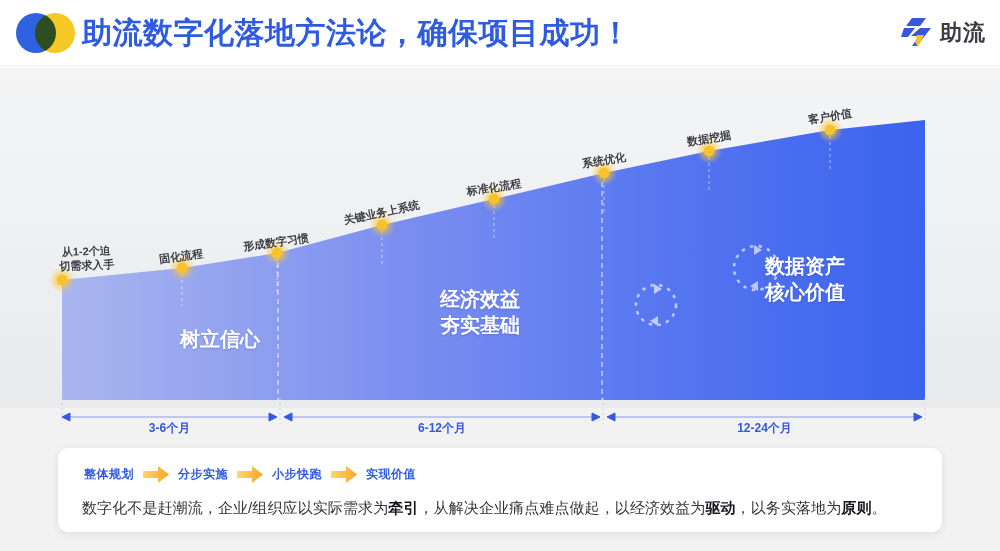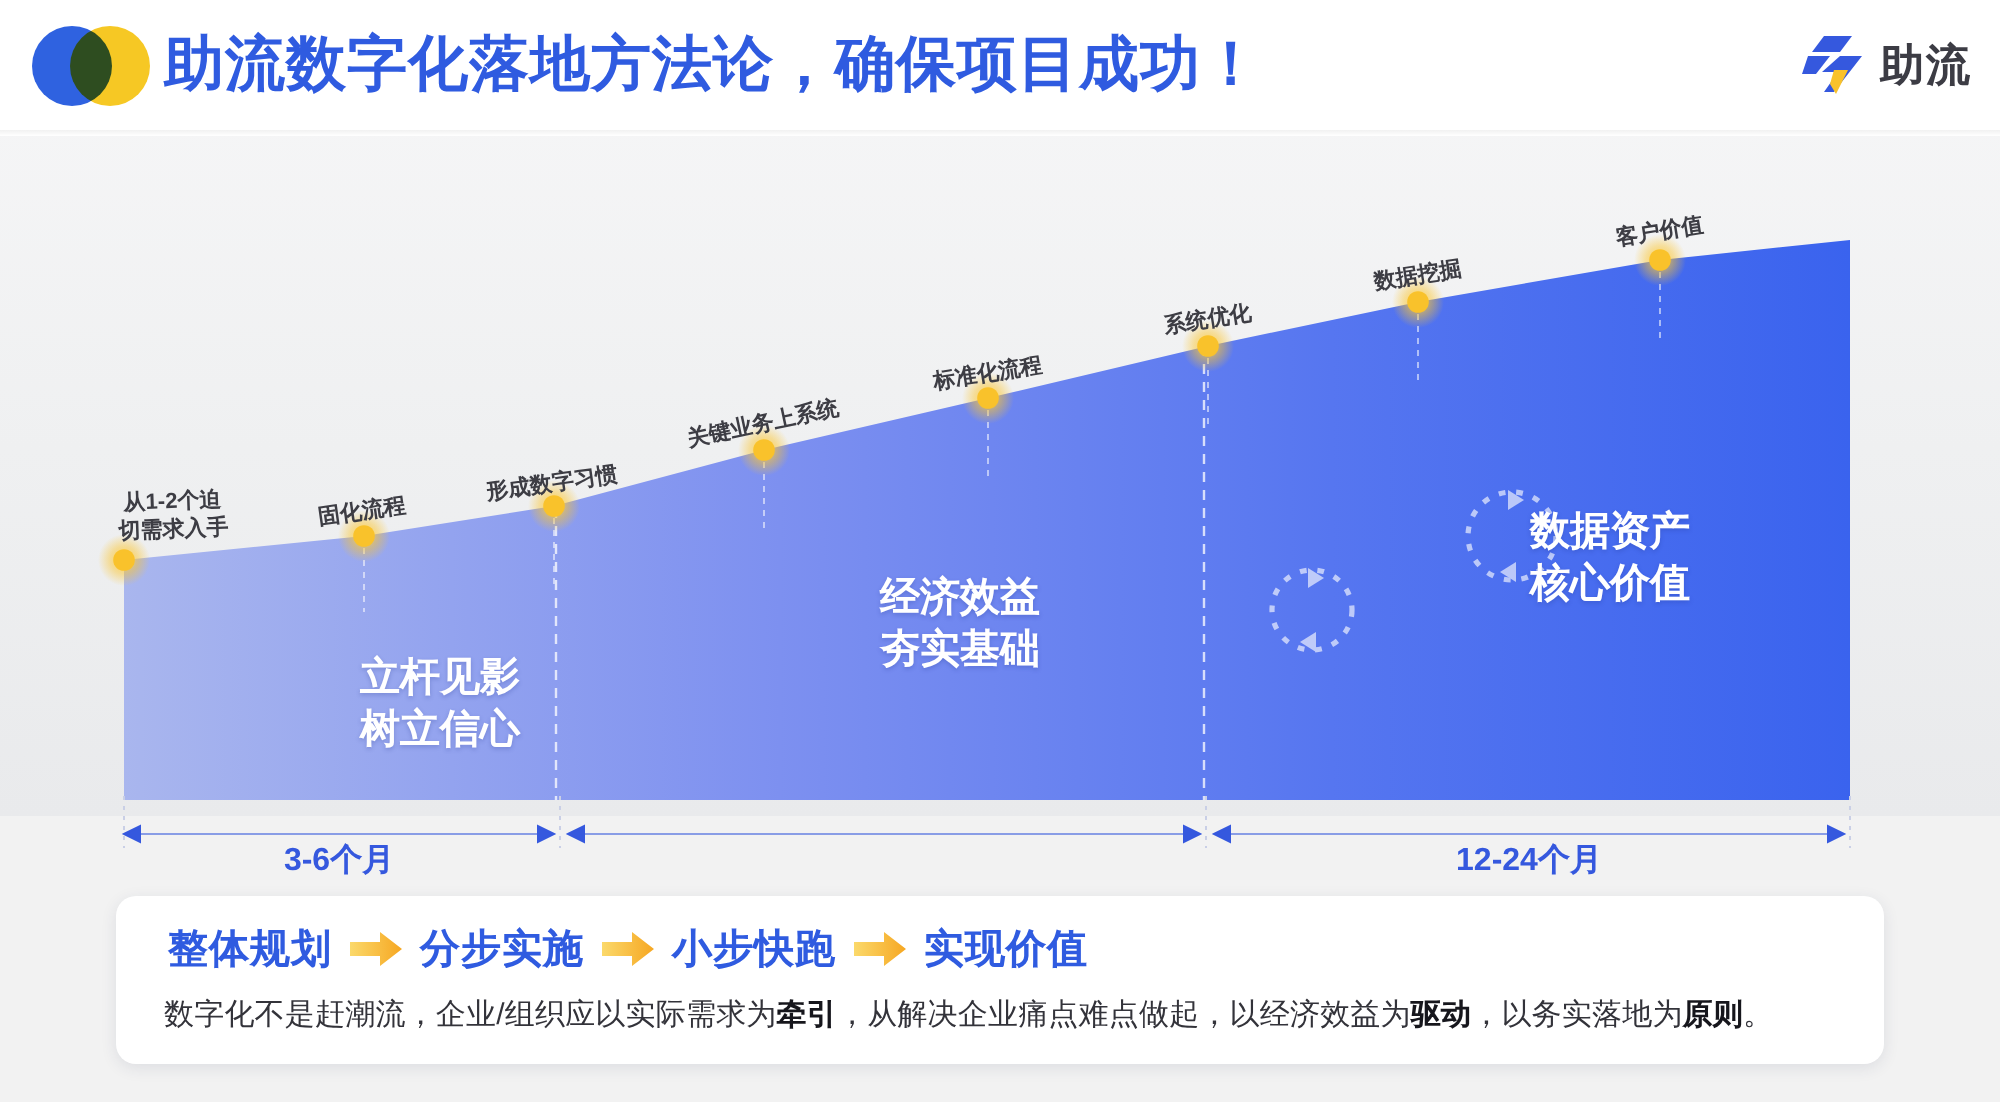--- a/index.html
+++ b/index.html
@@ -68,36 +68,36 @@
     text-shadow:0 1px 2px rgba(30,50,140,.25);
     white-space:nowrap;
   }
 
   
   .timeline{
     position:absolute;left:0;top:398px;width:1000px;height:48px;
   }
   .tl-label{
     position:absolute;top:22px;
-    font-size:16px;font-weight:bold;color:#3558DE;
+    font-size:12px;font-weight:bold;color:#3558DE;
     text-align:center;white-space:nowrap;
   }
 
   
   .footer-card{
     position:absolute;left:58px;top:448px;width:884px;height:84px;
     background:#ffffff;border-radius:10px;
     box-shadow:0 2px 8px rgba(40,50,90,.10);
   }
   .footer-row{
     position:absolute;left:26px;top:11px;height:30px;
     display:flex;align-items:center;
   }
   .fr-text{
-    font-size:20px;font-weight:bold;color:#2F5BE0;letter-spacing:.5px;
+    font-size:12px;font-weight:bold;color:#2F5BE0;letter-spacing:.5px;
     white-space:nowrap;
   }
   .fr-arrow{margin:0 9px;display:inline-flex;}
   .footer-desc{
     position:absolute;left:24px;top:50px;width:840px;
     font-size:15px;color:#33333a;line-height:20px;letter-spacing:.1px;
     white-space:nowrap;
   }
   .footer-desc b{color:#16161c;font-weight:bold;}
 </style>
@@ -225,21 +225,20 @@
       <div>系统优化</div>
     </div>
     <div class="node-label" style="left:673px;top:64px;width:74px;transform:rotate(-9deg);">
       <div>数据挖掘</div>
     </div>
     <div class="node-label" style="left:794px;top:42px;width:74px;transform:rotate(-9deg);">
       <div>客户价值</div>
     </div>
 
     <div class="stage-caption" style="left:100px;top:258px;width:160px;">
-      <div>立杆见影</div>
       <div>树立信心</div>
     </div>
     <div class="stage-caption" style="left:360px;top:218px;width:160px;">
       <div>经济效益</div>
       <div>夯实基础</div>
     </div>
     <div class="stage-caption" style="left:685px;top:185px;width:160px;">
       <div>数据资产</div>
       <div>核心价值</div>
     </div>
@@ -259,20 +258,21 @@
           <path d="M277,19 L269,15 L269,23 Z"></path>
         <line x1="288" y1="19" x2="596" y2="19" opacity=".55"></line>
         <path d="M284,19 L292,15 L292,23 Z"></path>
           <path d="M600,19 L592,15 L592,23 Z"></path>
         <line x1="611" y1="19" x2="918" y2="19" opacity=".55"></line>
         <path d="M607,19 L615,15 L615,23 Z"></path>
           <path d="M922,19 L914,15 L914,23 Z"></path>
       </g>
     </svg>
     <div class="tl-label" style="left:62px;width:215px;">3-6个月</div>
+    <div class="tl-label" style="left:284px;width:316px;">6-12个月</div>
     <div class="tl-label" style="left:607px;width:315px;">12-24个月</div>
   </div>
 
   <div class="footer-card">
     <div class="footer-row">
       <span class="fr-text">整体规划</span>
       <span class="fr-arrow">
         <svg width="26" height="17" viewBox="0 0 26 17">
           <defs>
               <linearGradient id="ag1" x1="0" y1="0" x2="1" y2="0">

